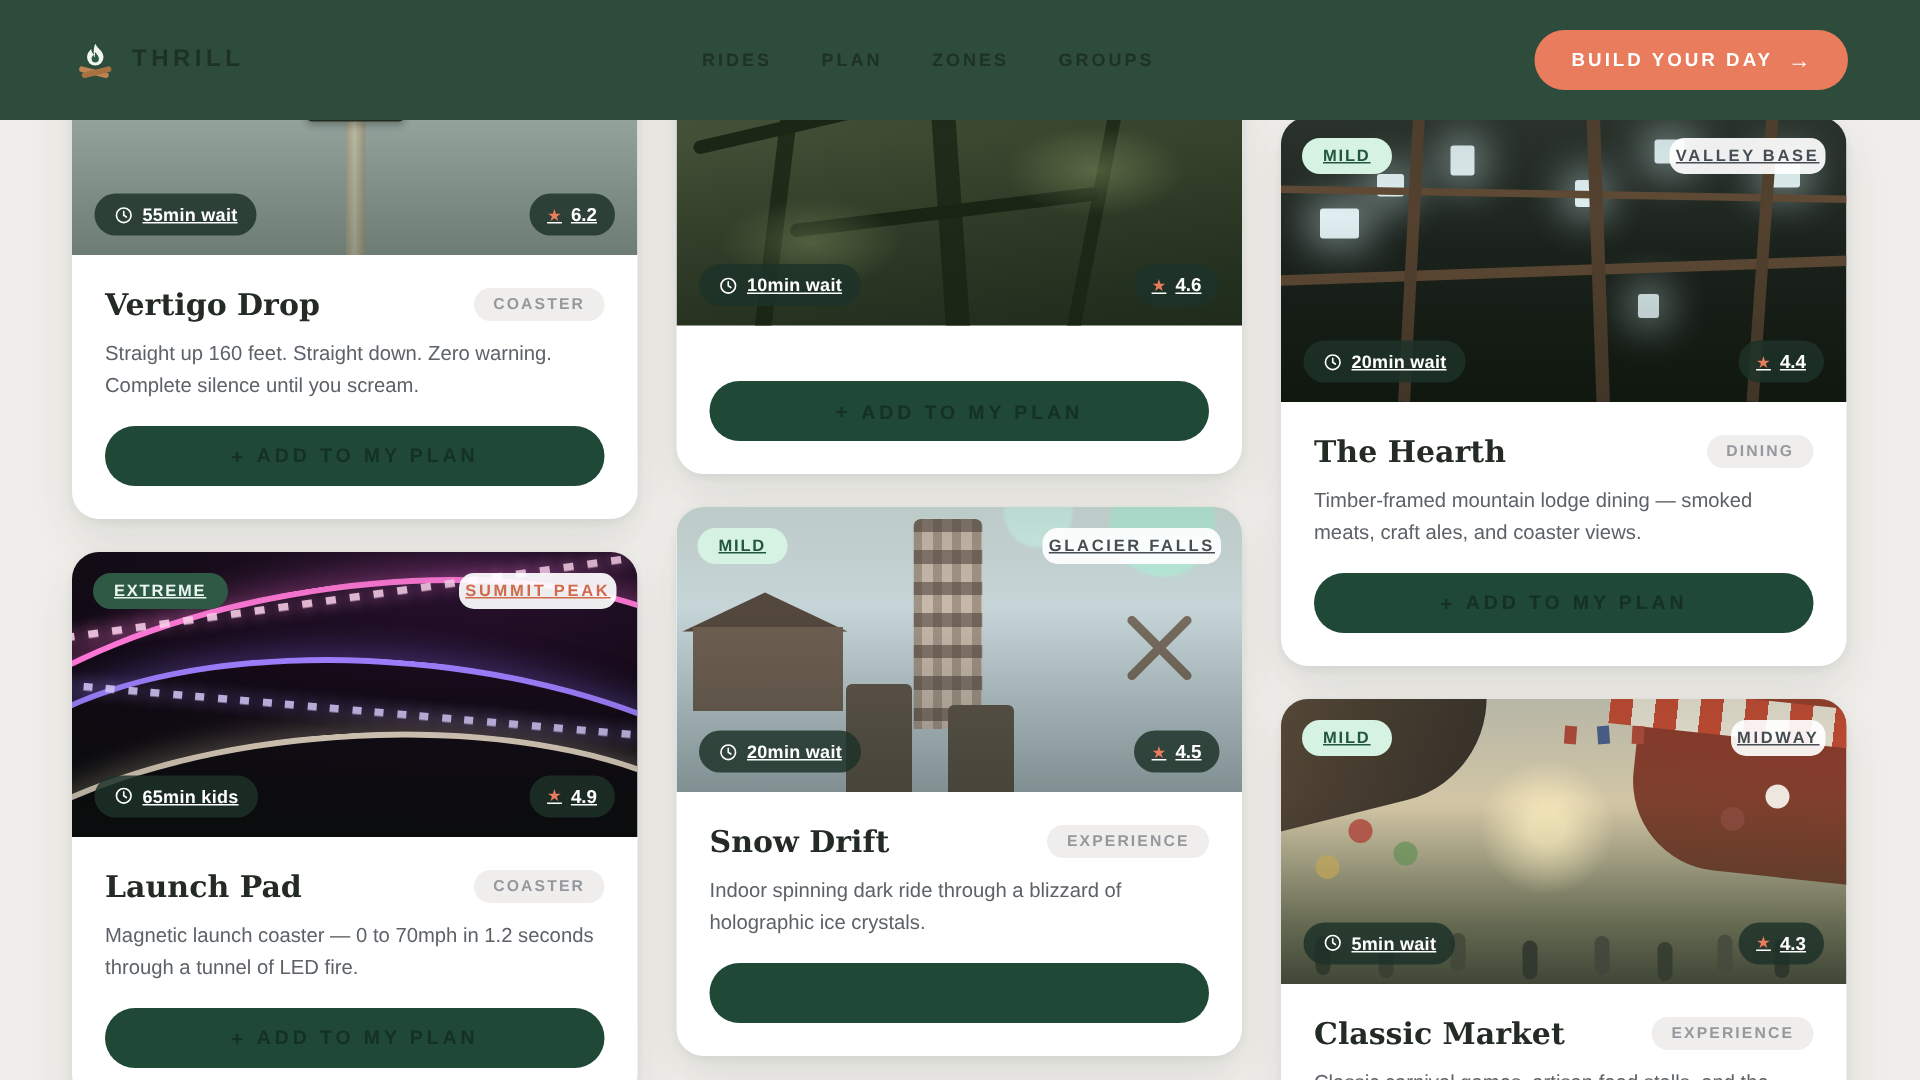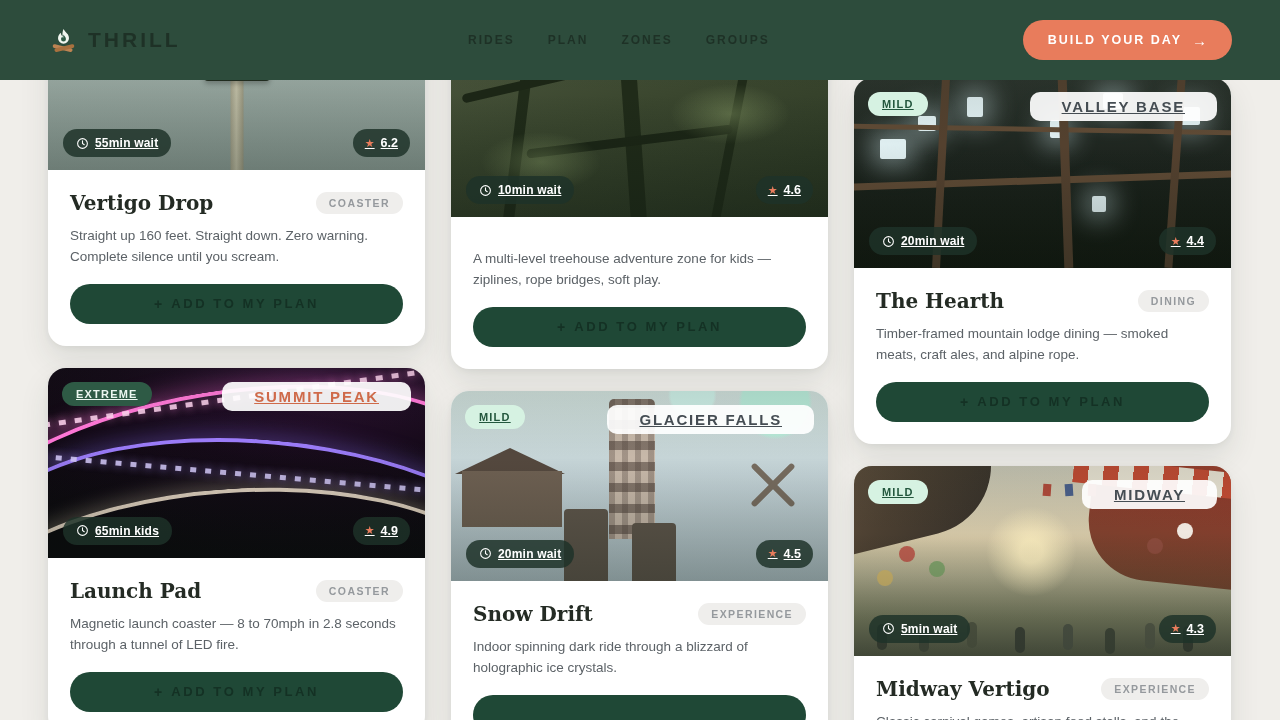--- a/index.html
+++ b/index.html
@@ -10,21 +10,21 @@
     position:relative;
   }
 
   
   .header {
     position:absolute; top:0; left:0; right:0; height:80px;
     background:#2d4c3c; z-index:50;
     display:flex; align-items:center;
   }
   .brand { position:absolute; left:50px; display:flex; align-items:center; gap:11px; }
-  .brand-name { font-size:21px; font-weight:bold; letter-spacing:3px; color:#1e3126; }
+  .brand-name { font-size:16px; font-weight:bold; letter-spacing:3px; color:#1e3126; }
   .nav { position:absolute; left:50%; transform:translateX(-57%); display:flex; gap:33px; }
   .nav-link { font-size:12px; font-weight:bold; letter-spacing:2px; color:#1e3126; cursor:pointer; }
   .cta-btn {
     position:absolute; right:48px; height:40px; padding:0 25px;
     background:#e87c5c; border:none; border-radius:999px;
     color:#fff; font-family:inherit; font-size:12.5px; font-weight:bold; letter-spacing:2px;
     display:flex; align-items:center; gap:10px; cursor:pointer;
   }
   .cta-arrow { font-size:15px; letter-spacing:0; }
 
@@ -42,21 +42,21 @@
   .card-img { position:relative; height:190px; overflow:hidden; }
   .img-shade { position:absolute; inset:0; background:linear-gradient(180deg, rgba(20,35,26,.10) 0%, rgba(20,35,26,0) 35%, rgba(10,22,15,.28) 100%); }
 
   .pill {
     position:absolute; display:flex; align-items:center; gap:6px;
     border-radius:999px; font-weight:bold;text-decoration:underline;
   }
   .badge-level { top:14px; left:14px; padding:6px 14px; font-size:11px; letter-spacing:1.2px;
     background:#d6f2e2; color:#23573d; }
   .badge-level.level-extreme { background:#2e5a45; color:#ecf6f0; }
-  .badge-zone { top:14px; right:14px; padding:6px 32px; font-size:15px; letter-spacing:1.8px;
+  .badge-zone { top:14px; right:14px; padding:6px 4px; font-size:11px; letter-spacing:1.8px;
     background:rgba(255,255,255,.92); color:#454d53;border-radius:10px; }
   .badge-zone.zone-accent { color:#cf6a4a; }
   .pill-wait { left:15px; bottom:13px; padding:7px 13px; font-size:12px; letter-spacing:.2px;
     background:rgba(30,50,40,.84); color:#fff; }
   .pill-rating { right:15px; bottom:13px; padding:7px 12px; font-size:12.5px;
     background:rgba(30,50,40,.84); color:#fff; }
   .star { color:#e87c5c; font-size:11px; }
 
   .card-body { padding:21px 22px 22px; }
   .title-row { display:flex; align-items:center; justify-content:space-between; gap:22px; }
@@ -200,21 +200,21 @@
         <div class="pill pill-rating">
           <span class="star">★</span>
           <span>4.9</span>
         </div>
       </div>
       <div class="card-body">
         <div class="title-row">
           <h3 class="ride-title">Launch Pad</h3>
           <span class="badge-category">COASTER</span>
         </div>
-        <p class="ride-desc">Magnetic launch coaster — 8 to 70mph in 2.8 seconds through a tunnel of LED fire.</p>
+        <p class="ride-desc">Magnetic launch coaster — 0 to 70mph in 1.2 seconds through a tunnel of LED fire.</p>
         <button class="add-btn">
           <span class="plus">+</span>
           <span>ADD TO MY PLAN</span>
         </button>
       </div>
     </div>
   </div>
 
   <div class="col col-2">
 
@@ -235,21 +235,20 @@
               <path d="M12 7v5l3.2 2.2" stroke="#fff" stroke-width="2" fill="none" stroke-linecap="round"></path>
             </svg>
           <span>10min wait</span>
         </div>
         <div class="pill pill-rating">
           <span class="star">★</span>
           <span>4.6</span>
         </div>
       </div>
       <div class="card-body">
-        <p class="ride-desc">A multi-level treehouse adventure zone for kids — ziplines, rope bridges, soft play.</p>
         <button class="add-btn">
           <span class="plus">+</span>
           <span>ADD TO MY PLAN</span>
         </button>
       </div>
     </div>
 
     <div class="card">
       <div class="card-img img-snow">
         <div class="d tw"></div>
@@ -317,21 +316,21 @@
         <div class="pill pill-rating">
           <span class="star">★</span>
           <span>4.4</span>
         </div>
       </div>
       <div class="card-body">
         <div class="title-row">
           <h3 class="ride-title">The Hearth</h3>
           <span class="badge-category">DINING</span>
         </div>
-        <p class="ride-desc">Timber-framed mountain lodge dining — smoked meats, craft ales, and alpine rope.</p>
+        <p class="ride-desc">Timber-framed mountain lodge dining — smoked meats, craft ales, and coaster views.</p>
         <button class="add-btn">
           <span class="plus">+</span>
           <span>ADD TO MY PLAN</span>
         </button>
       </div>
     </div>
 
     <div class="card">
       <div class="card-img img-midway">
         <div class="d canopy"></div>
@@ -356,21 +355,21 @@
             </svg>
           <span>5min wait</span>
         </div>
         <div class="pill pill-rating">
           <span class="star">★</span>
           <span>4.3</span>
         </div>
       </div>
       <div class="card-body">
         <div class="title-row">
-          <h3 class="ride-title">Midway Vertigo</h3>
+          <h3 class="ride-title">Classic Market</h3>
           <span class="badge-category">EXPERIENCE</span>
         </div>
         <p class="ride-desc">Classic carnival games, artisan food stalls, and the park's</p>
 
       </div>
     </div>
   </div>
 </div>
 
 <header class="header">

